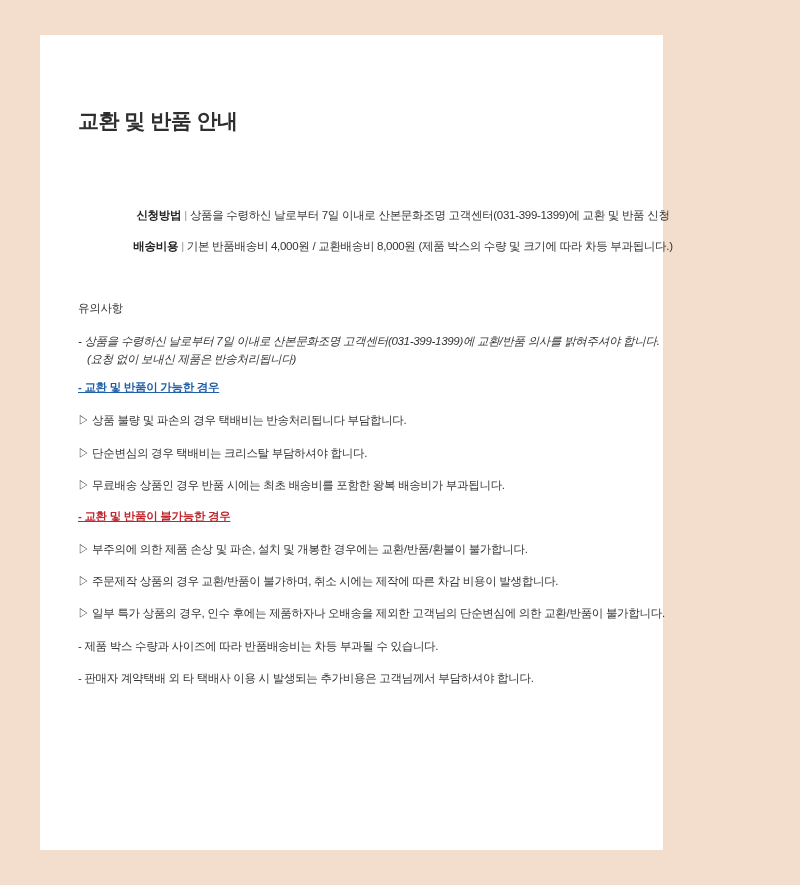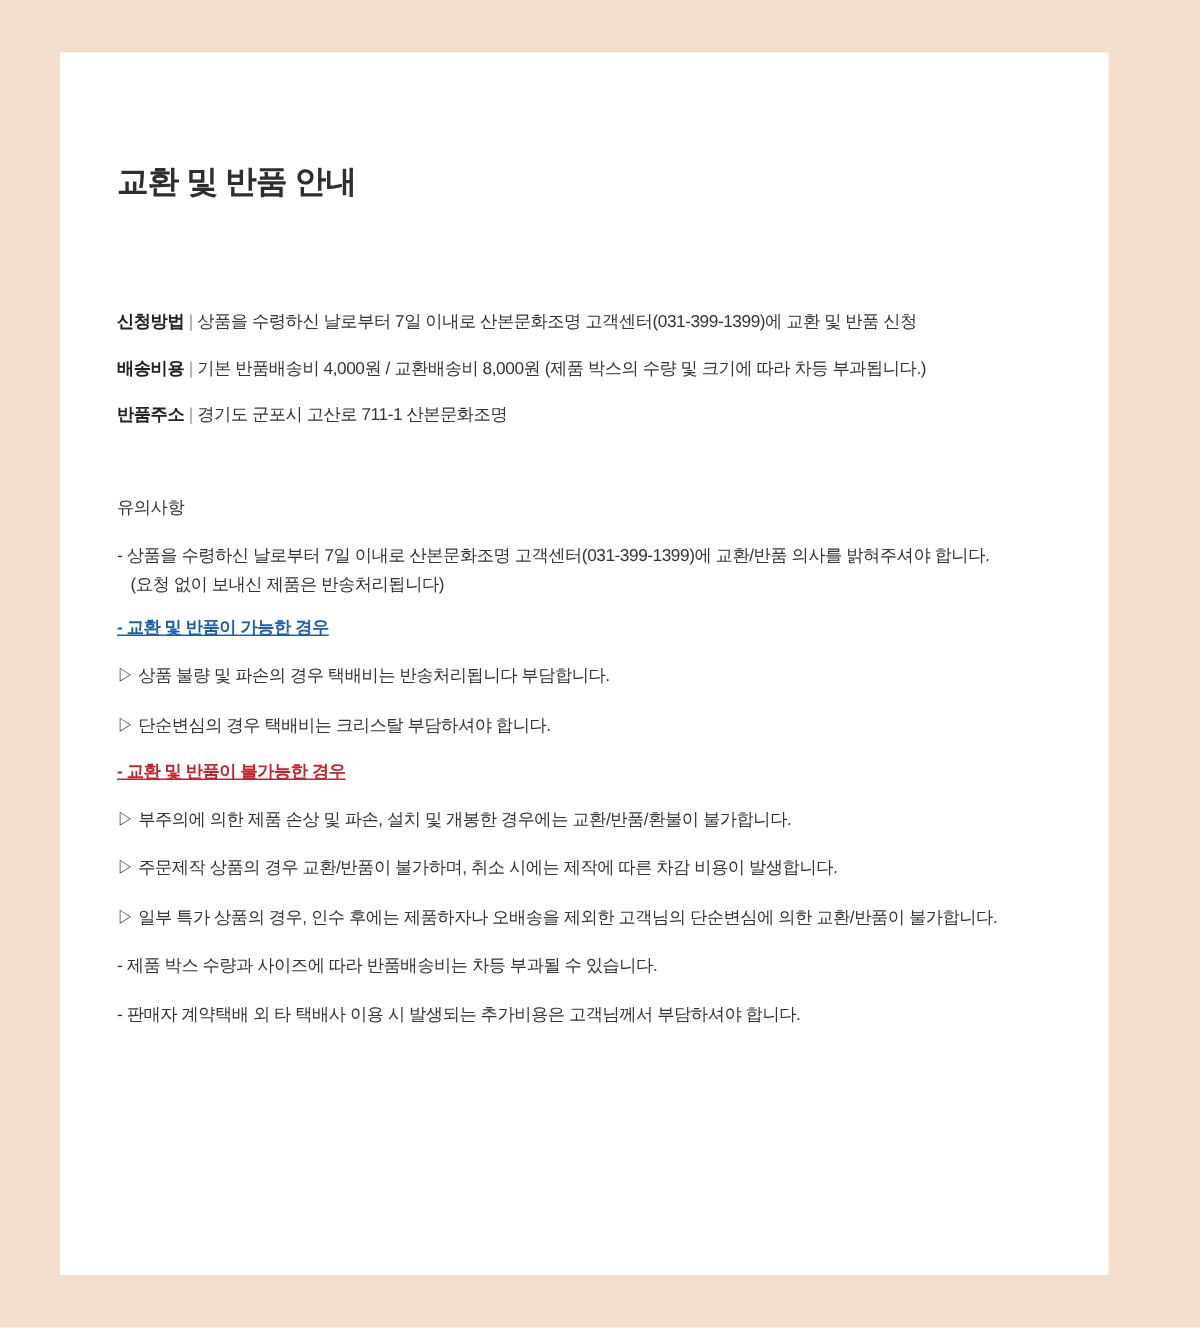--- a/index.html
+++ b/index.html
@@ -10,21 +10,21 @@
     width: 800px;
     height: 885px;
     background: #f3ddcc;
     font-family: "Liberation Sans", sans-serif;
     -webkit-font-smoothing: antialiased;
   }
   .page {
     position: absolute;
     left: 40px;
     top: 35px;
-    width: 699px;
+    width: 623px;
     height: 815px;
     background: #ffffff;
     box-sizing: border-box;
   }
   .inner {
     position: absolute;
     left: 38px;
     top: 0;
     width: 650px;
   }
@@ -38,20 +38,21 @@
   }
   .summary {
     margin-top: 72px;
   }
   .summary-row {
     font-size: 11.5px;
     color: #333333;
     line-height: 1.55;
     margin-bottom: 13px;
     letter-spacing: -0.3px;
+    text-align: center;
   }
   .summary-row .lbl {
     font-weight: bold;
     color: #222222;
   }
   .summary-row .bar {
     color: #999999;
     padding: 0 3px;
   }
   .notes {
@@ -65,20 +66,21 @@
   }
   .note {
     font-size: 11.5px;
     color: #333333;
     line-height: 1.6;
     letter-spacing: -0.3px;
     margin-bottom: 14px;
   }
   .note.tight {
     margin-bottom: 12px;
+    font-style: italic;
   }
   .note .sub {
     display: block;
     padding-left: 9px;
   }
   .section-head {
     font-size: 11.5px;
     font-weight: bold;
     letter-spacing: -0.3px;
     margin-top: 4px;
@@ -103,42 +105,42 @@
     <div class="summary">
 
       <div class="summary-row">
         <span class="lbl">신청방법</span><span class="bar">|</span><span>상품을 수령하신 날로부터 7일 이내로 산본문화조명 고객센터(031-399-1399)에 교환 및 반품 신청</span>
       </div>
 
       <div class="summary-row">
         <span class="lbl">배송비용</span><span class="bar">|</span><span>기본 반품배송비 4,000원 / 교환배송비 8,000원 (제품 박스의 수량 및 크기에 따라 차등 부과됩니다.)</span>
       </div>
 
-      <div class="summary-row">
-        <span class="lbl">반품주소</span><span class="bar">|</span><span>경기도 군포시 고산로 711-1 산본문화조명</span>
-      </div>
 
     </div>
 
     <div class="notes">
 
       <div class="notes-heading">유의사항</div>
 
       <div class="note tight">
         <span>- 상품을 수령하신 날로부터 7일 이내로 산본문화조명 고객센터(031-399-1399)에 교환/반품 의사를 밝혀주셔야 합니다.</span>
         <span class="sub">(요청 없이 보내신 제품은 반송처리됩니다)</span>
       </div>
 
       <div class="section-head blue">- 교환 및 반품이 가능한 경우</div>
 
       <div class="note">
         <span>▷ 상품 불량 및 파손의 경우 택배비는 반송처리됩니다 부담합니다.</span>
       </div>
       <div class="note">
         <span>▷ 단순변심의 경우 택배비는 크리스탈 부담하셔야 합니다.</span>
+      </div>
+      <div class="note">
+        <span>▷ 무료배송 상품인 경우 반품 시에는 최초 배송비를 포함한 왕복 배송비가 부과됩니다.</span>
       </div>
 
       <div class="section-head red">- 교환 및 반품이 불가능한 경우</div>
 
       <div class="note">
         <span>▷ 부주의에 의한 제품 손상 및 파손, 설치 및 개봉한 경우에는 교환/반품/환불이 불가합니다.</span>
       </div>
       <div class="note">
         <span>▷ 주문제작 상품의 경우 교환/반품이 불가하며, 취소 시에는 제작에 따른 차감 비용이 발생합니다.</span>
       </div>

